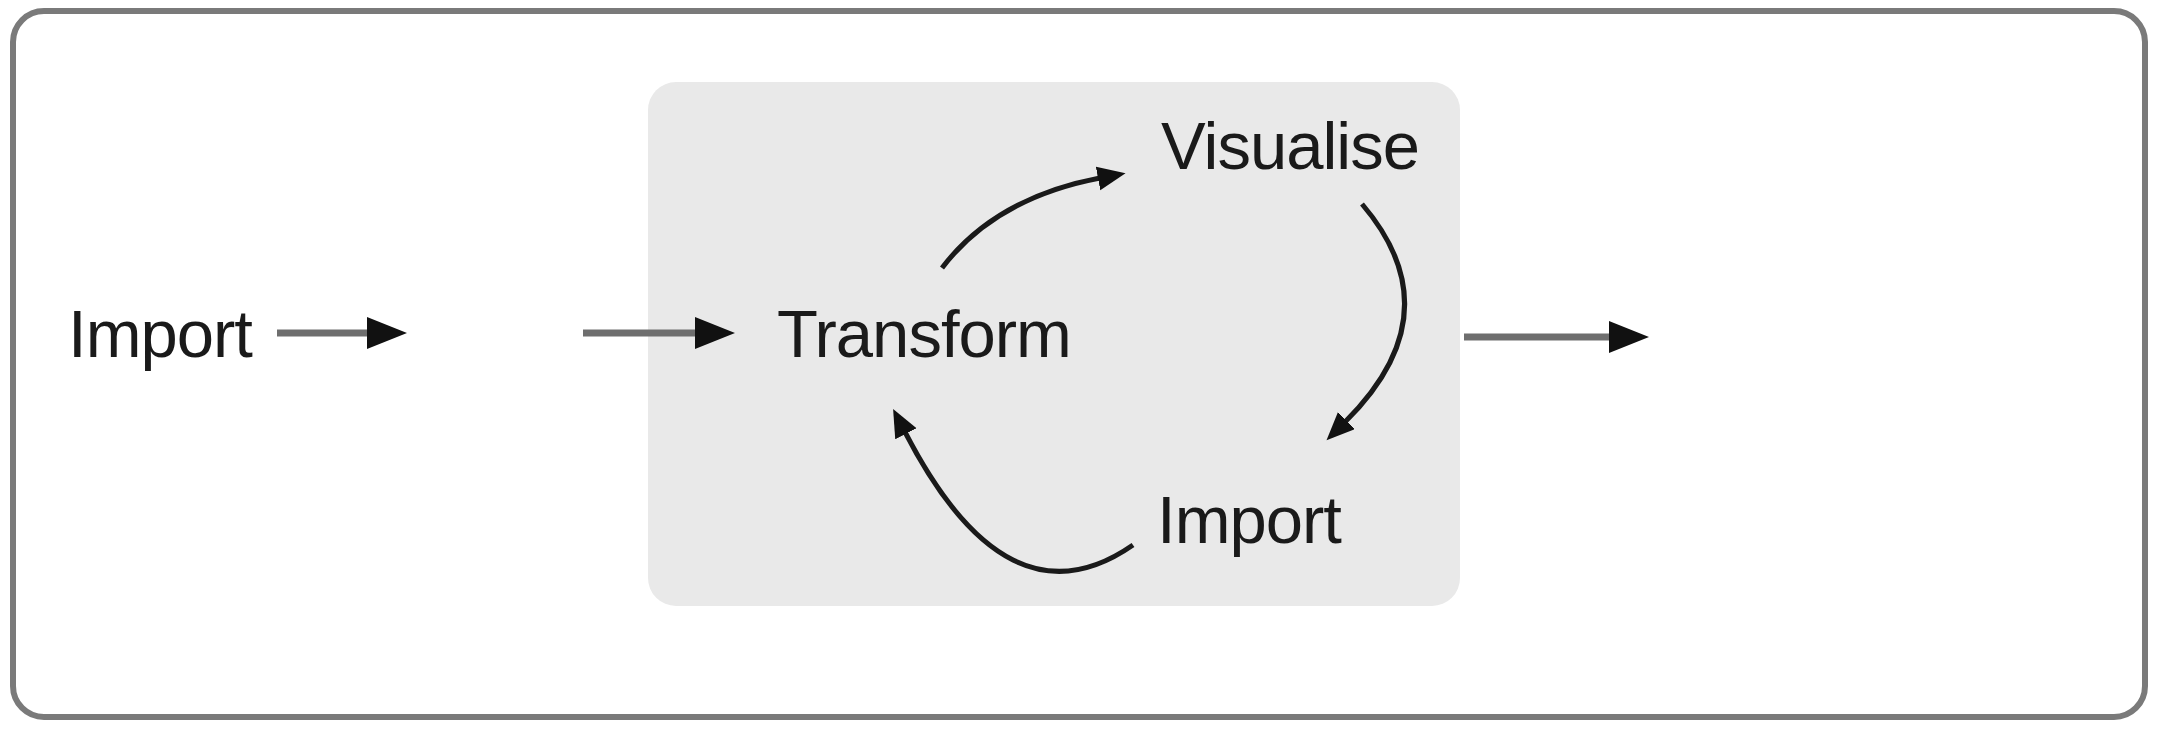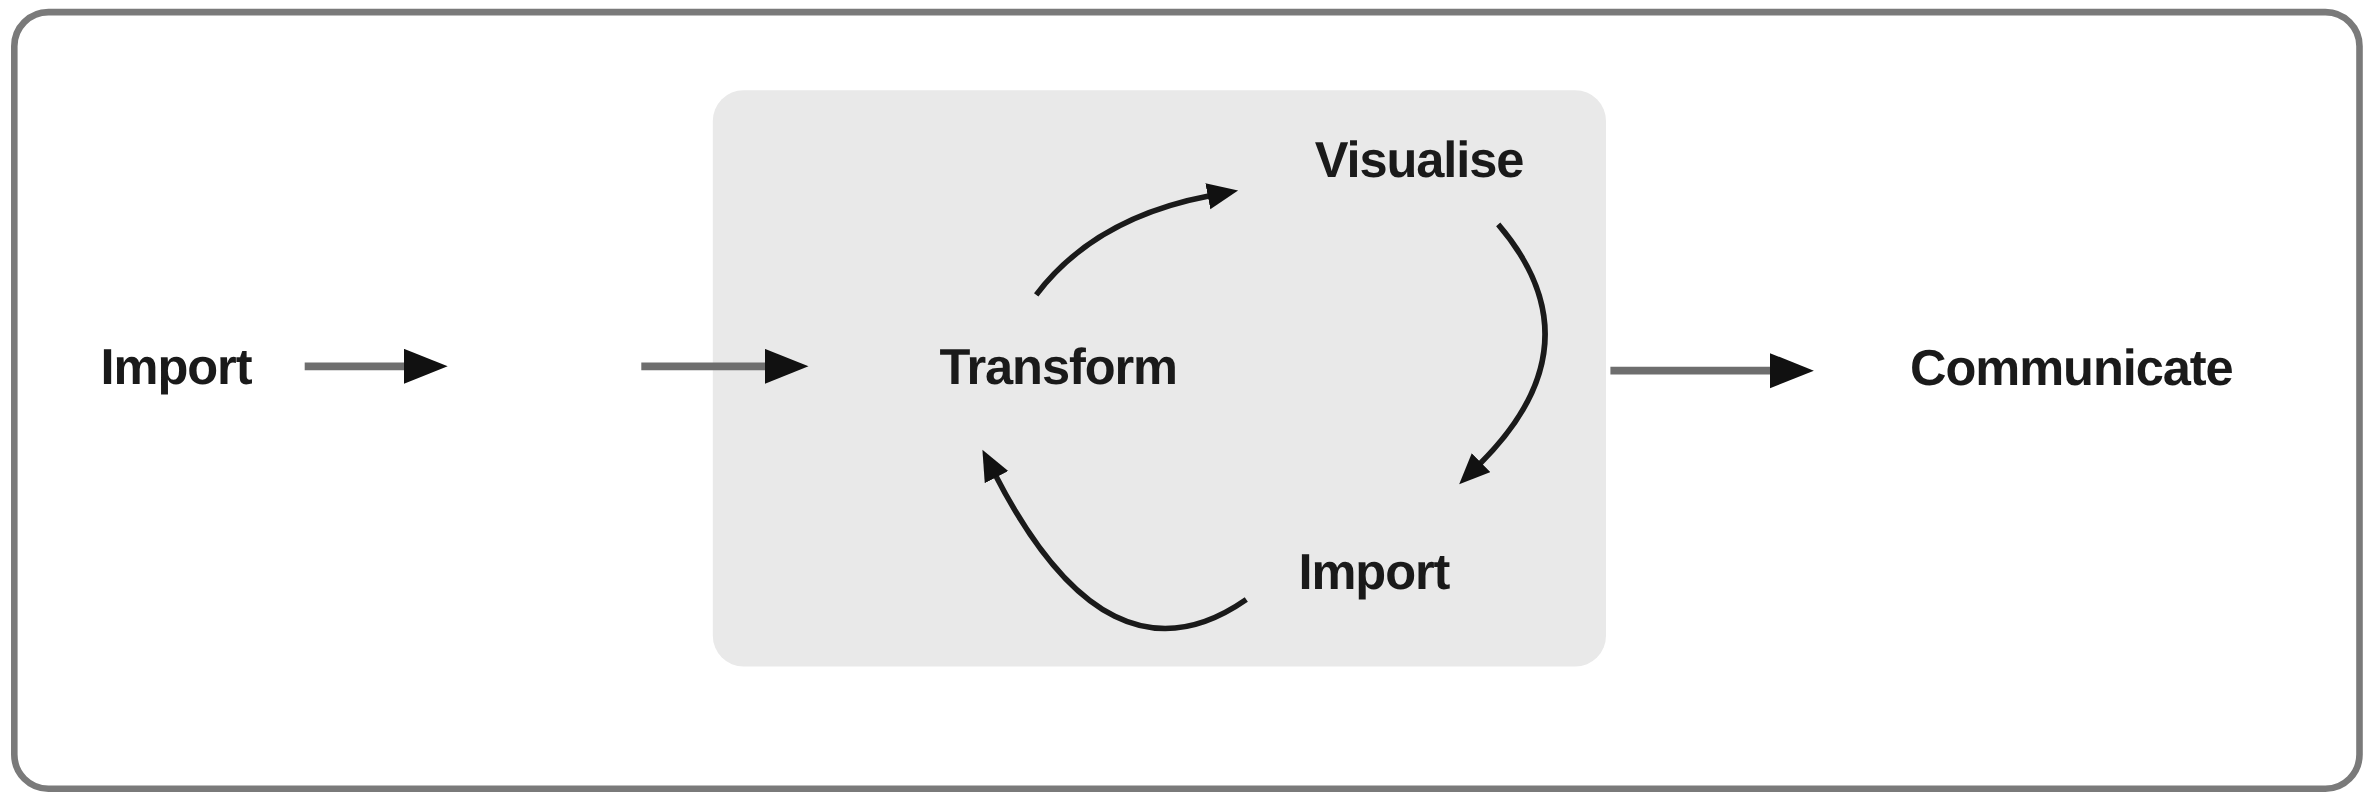--- a/index.html
+++ b/index.html
@@ -46,30 +46,29 @@
     fill: none;
     stroke-width: 7px;
   }
   .edge-curved {
     fill: none;
     stroke-width: 5px;
   }
   .node-label {
     position: absolute;
     transform: translate(-50%, -50%);
-    font-size: 46px;
+    font-size: 67px;
     line-height: 1;
     letter-spacing: -1px;
     color: #1a1a1a;
     white-space: nowrap;
-    font-weight: bold;
   }
   .lbl-import      { left: 160px;  top: 333px; text-align: center; }
   .lbl-tidy        { left: 497px;  top: 333px; }
-  .lbl-transform   { left: 962px;  top: 333px; }
+  .lbl-transform   { left: 924px;  top: 333px; }
   .lbl-visualise   { left: 1290px; top: 145px; }
   .lbl-model       { left: 1249px; top: 519px; }
   .lbl-communicate { left: 1883px; top: 334px; }
 </style>
 </head>
 <body>
 
 <div class="canvas">
 
   <div class="outer-frame"></div>
@@ -101,15 +100,14 @@
 
   <div class="node-label lbl-import">Import</div>
 
 
   <div class="node-label lbl-transform">Transform</div>
 
   <div class="node-label lbl-visualise">Visualise</div>
 
   <div class="node-label lbl-model">Import</div>
 
-  <div class="node-label lbl-communicate">Communicate</div>
 
 </div>
 
 </body></html>

